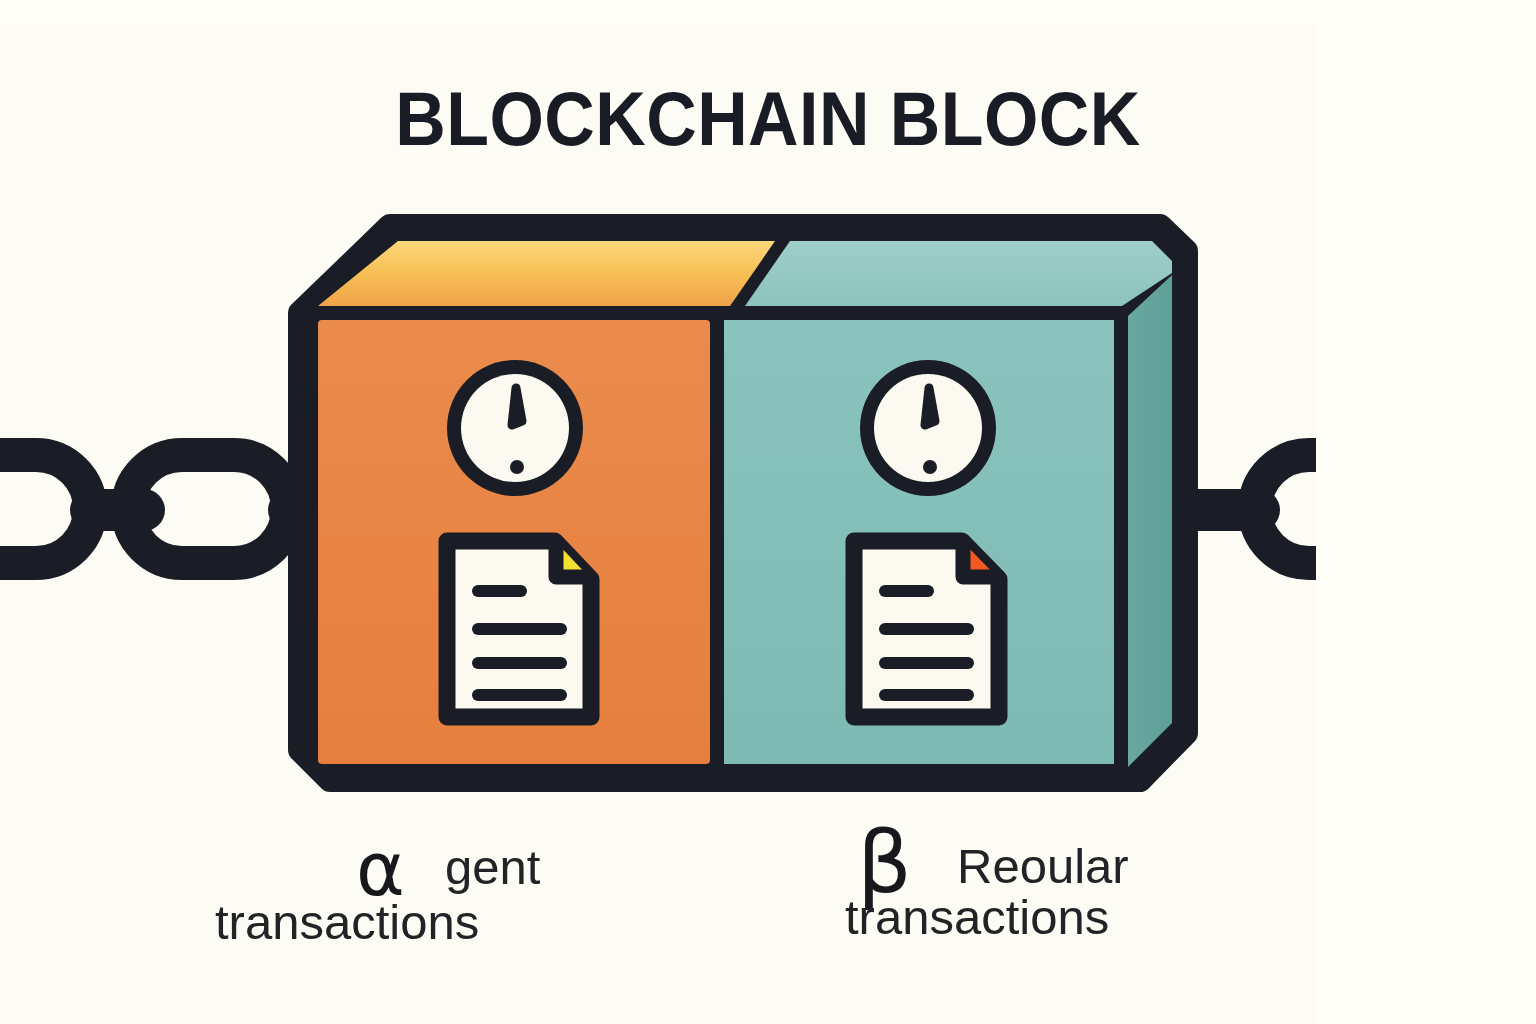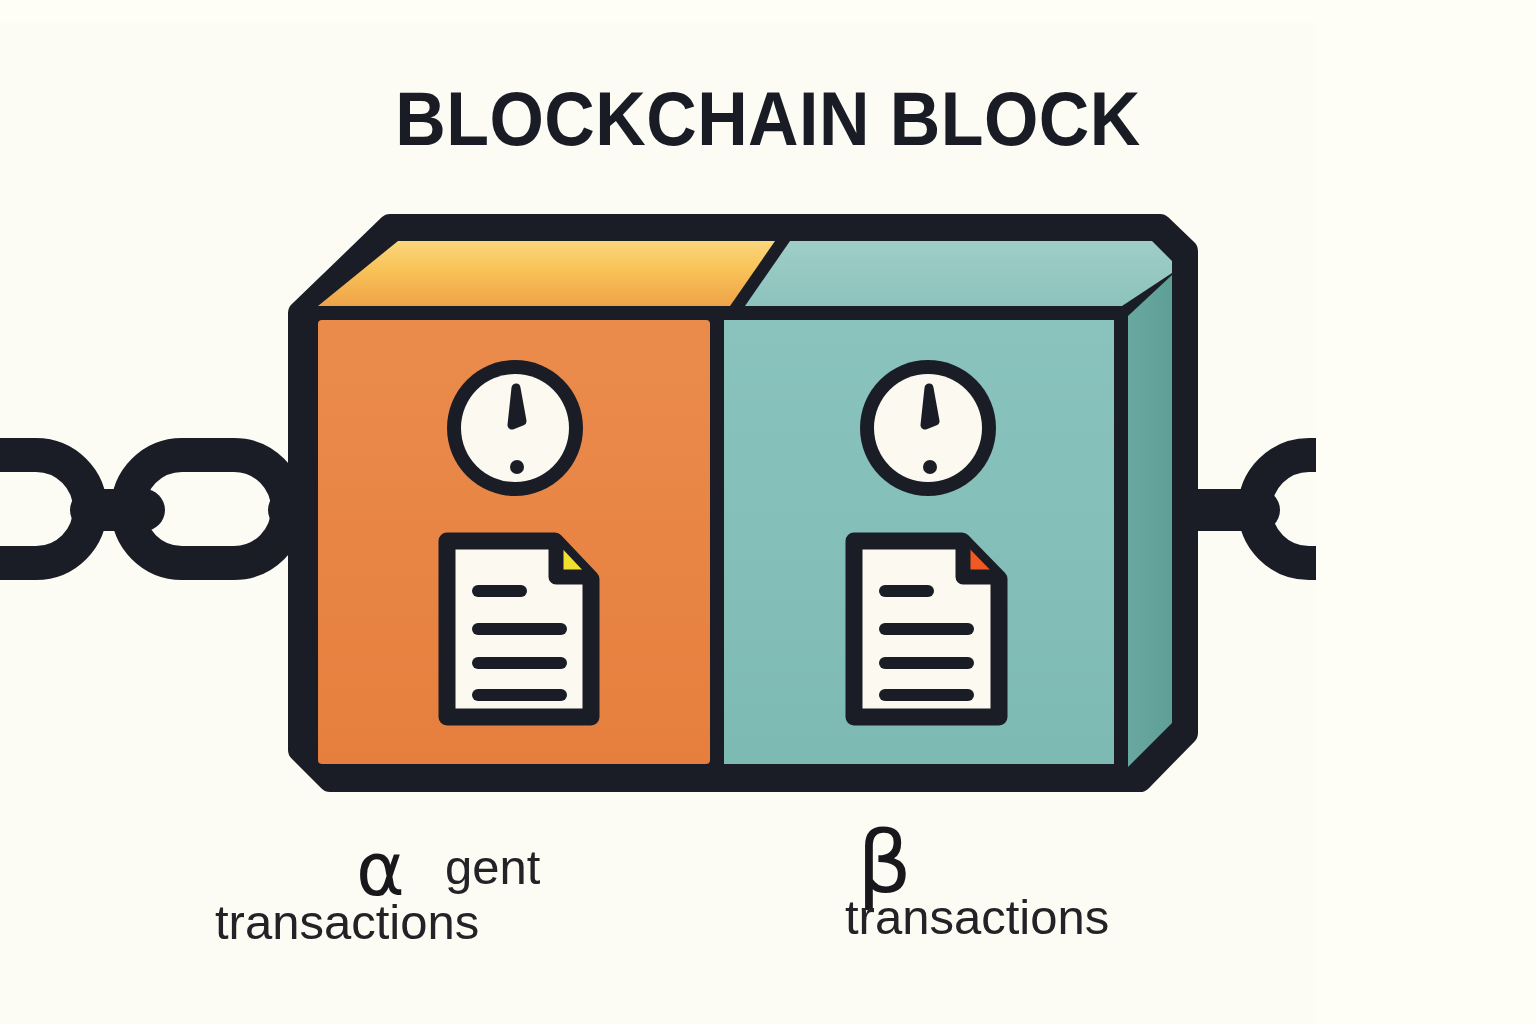--- a/index.html
+++ b/index.html
@@ -190,16 +190,17 @@
   </svg>
 
   <div class="legend" id="legend-agent">
     <span class="glyph">⍺</span>
     <span class="lines">gent</span>
     <span class="lines line2">transactions</span>
   </div>
 
   <div class="legend" id="legend-regular">
     <span class="glyph">β</span>
+    <span class="lines">Reoular</span>
     <span class="lines line2">transactions</span>
   </div>
 
 </div>
 
 </body></html>

